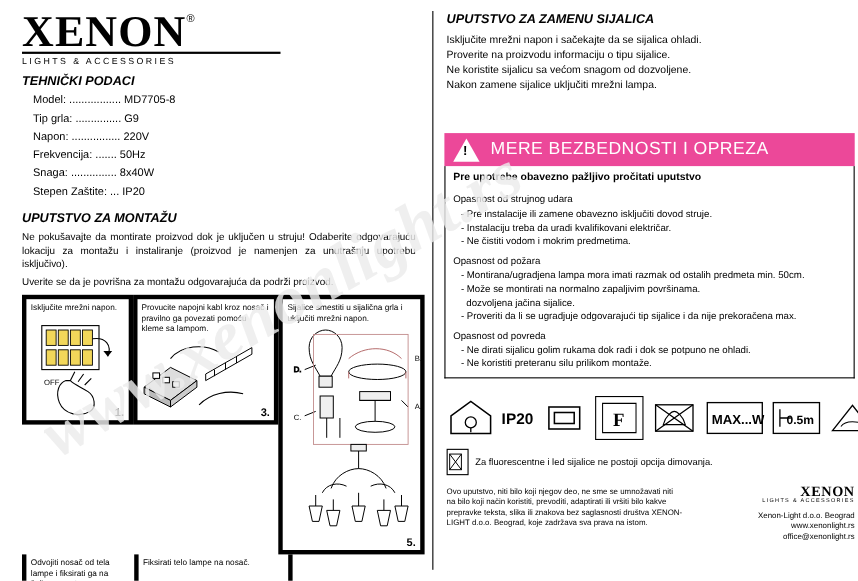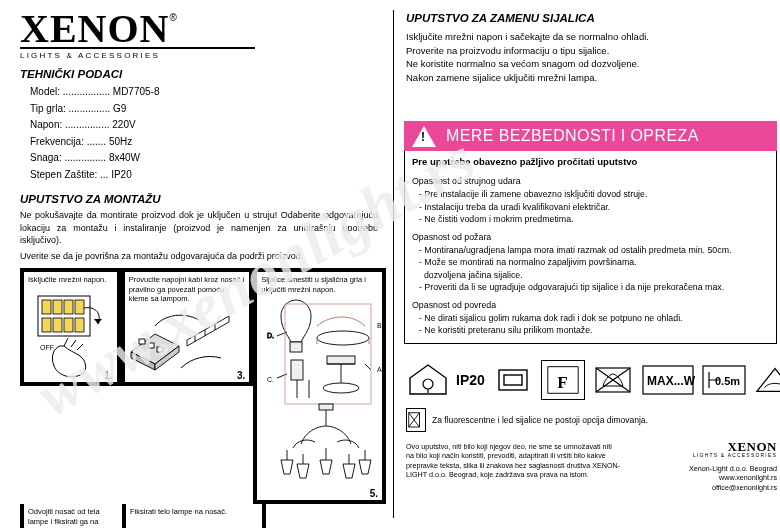--- a/index.html
+++ b/index.html
@@ -434,23 +434,23 @@
         </div>
       </div>
     </div>
 
     <div class="divider"></div>
 
     <div class="col-right">
 
       <h2 class="section-r">UPUTSTVO ZA ZAMENU SIJALICA</h2>
       <div class="rep-list">
-        <div>Isključite mrežni napon i sačekajte da se normalno ohladi.</div>
+        <div>Isključite mrežni napon i sačekajte da se sijalica ohladi.</div>
         <div>Proverite na proizvodu informaciju o tipu sijalice.</div>
-        <div>Ne koristite normalno sa većom snagom od dozvoljene.</div>
+        <div>Ne koristite sijalicu sa većom snagom od dozvoljene.</div>
         <div>Nakon zamene sijalice uključiti mrežni lampa.</div>
       </div>
 
       <div class="safety-header">
         <div class="warn-tri"></div>
         <div class="title">MERE BEZBEDNOSTI I OPREZA</div>
       </div>
       <div class="safety-body">
         <div class="lead">Pre upotrebe obavezno pažljivo pročitati uputstvo</div>
 

